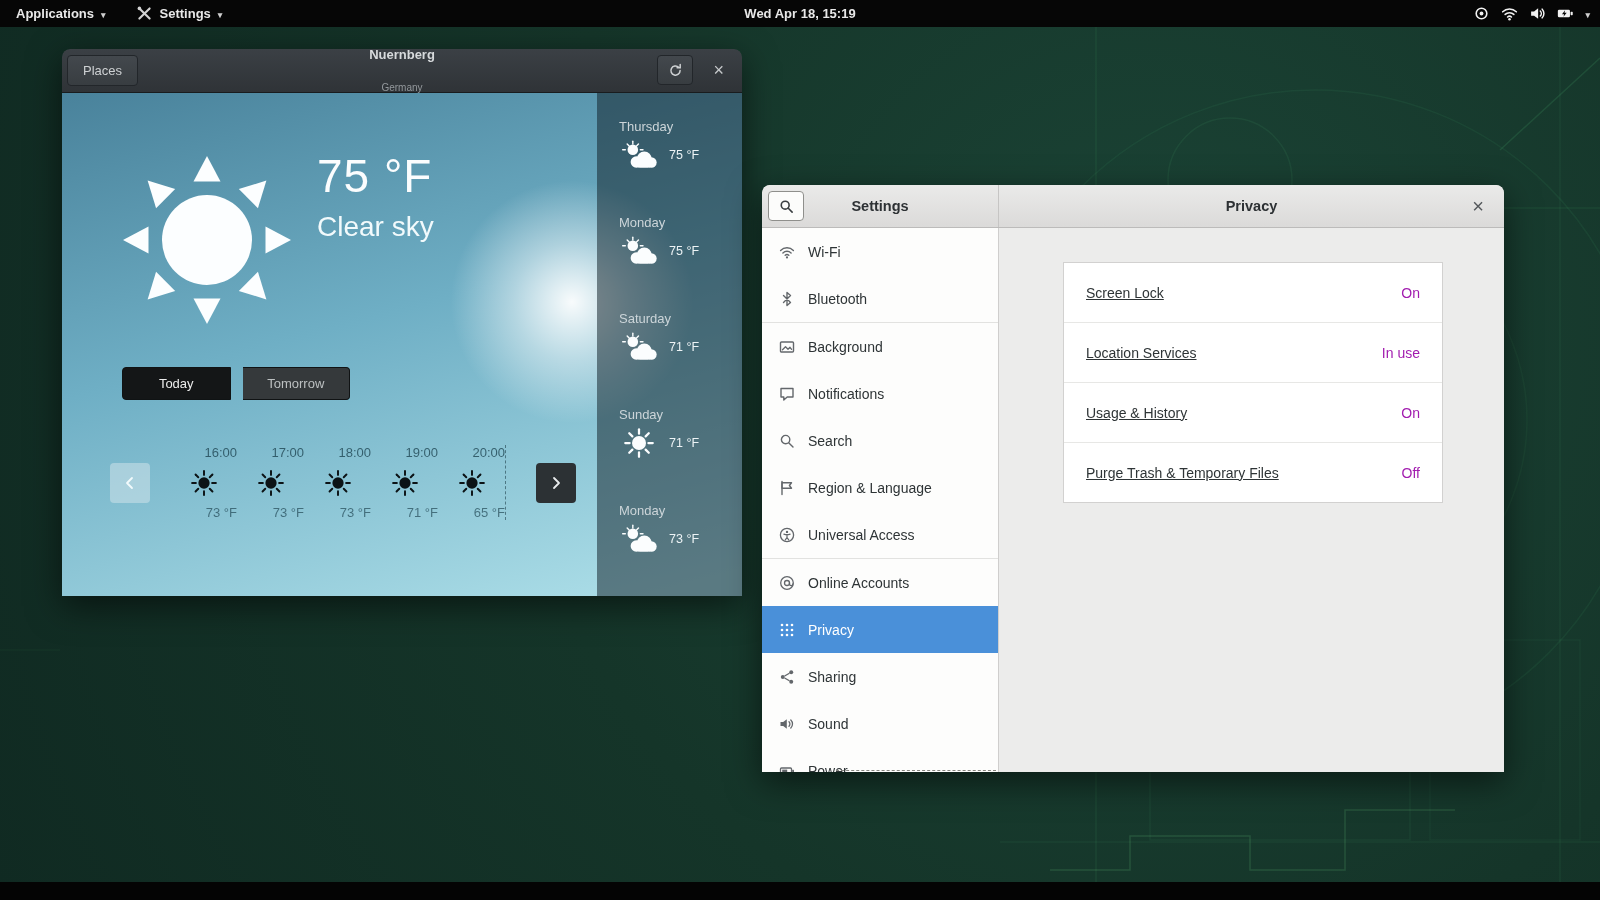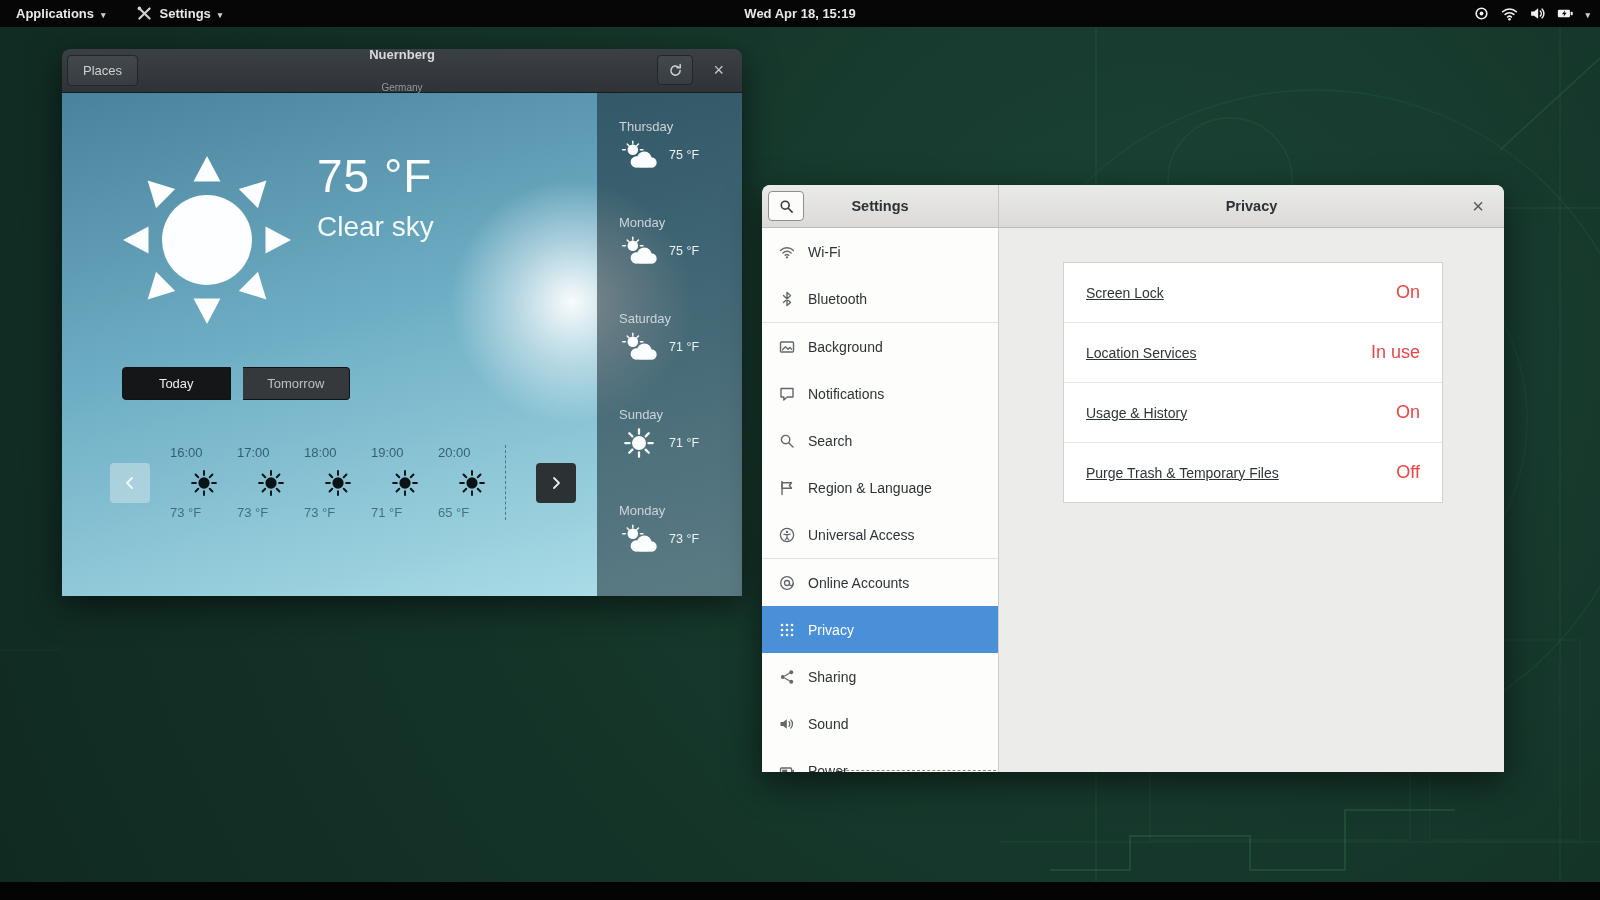--- a/index.html
+++ b/index.html
@@ -50,21 +50,21 @@
   .cur-cond{font-size:28px;font-weight:300;margin-top:8px;color:#f2fafc;}
   .w-tabs{position:absolute;left:48px;top:274px;width:240px;height:33px;display:flex;}
   .w-tab{flex:1;font-size:13px;font-family:inherit;border:1px solid #101314;margin-left:12px;}
   .w-tab.active{background:#141617;color:#ececec;border-radius:4px 0 0 4px;}
   .w-tab.inactive{background:#35393b;color:#bcc0c1;border-left:none;border-radius:0 4px 4px 0;}
   .w-hourly{position:absolute;left:48px;top:352px;display:flex;align-items:center;}
   .nav-btn{width:40px;height:40px;border-radius:4px;border:none;display:grid;place-items:center;}
   .nav-btn.prev{background:rgba(205,226,233,.55);color:#f2fafc;margin-right:20px;}
   .nav-btn.next{background:#2c3134;color:#e8ebec;margin-left:30px;}
   .hours{display:flex;border-right:1px dashed rgba(8,35,45,.5);}
-  .hour{width:67px;text-align:left;}
+  .hour{width:67px;text-align:right;}
   .hour-time{font-size:13px;color:rgba(20,55,68,.72);}
   .hour-ic{width:26px;height:26px;margin:10px auto 0;color:#0c1316;}
   .hour-temp{font-size:13px;color:rgba(20,55,68,.62);margin-top:9px;}
   .w-daily{position:absolute;top:0;right:0;width:145px;height:100%;background:rgba(16,30,39,.52);
     box-sizing:border-box;padding:26px 0 0 22px;z-index:2;}
   .dayrow{height:96px;}
   .day-name{font-size:13px;color:#ccd5d9;}
   .day-line{display:flex;align-items:center;gap:10px;margin-top:6px;}
   .day-ic{width:40px;height:30px;color:#fbfdfe;display:grid;place-items:center;}
   .day-temp{font-size:12.5px;color:#edf3f5;}
@@ -90,21 +90,21 @@
   .s-label{font-size:14px;color:#2e3436;text-align:center;}
   .s-item.selected{background:#4a90d9;color:#fff;}
   .s-item.selected .s-label{color:#fff;}
   .s-sep{height:1px;background:#e2e2e0;}
   .s-dash{position:absolute;bottom:1px;left:74px;right:2px;border-top:1px dashed #85857f;}
   .s-content{flex:1;position:relative;background:#ececeb;}
   .p-frame{position:absolute;left:64px;top:34px;width:378px;background:#fff;border:1px solid #d2d1d0;}
   .p-row{height:59px;display:flex;align-items:center;justify-content:space-between;padding:0 22px;}
   .p-row + .p-row{border-top:1px solid #e7e7e5;}
   .p-label{font-size:14px;color:#2e3436;text-decoration:underline;}
-  .p-value{font-size:18px;color:#ef4444;}
+  .p-value{font-size:14px;color:#a21caf;}
 
   .bottom-strip{position:absolute;left:0;right:0;bottom:0;height:18px;background:#040404;z-index:4;}
 </style>
 </head>
 <body>
 
 <div class="screen">
 
   <svg class="wallpaper" width="1600" height="900" viewBox="0 0 1600 900">
     <g stroke="#47a367" fill="none" stroke-width="1.5">

